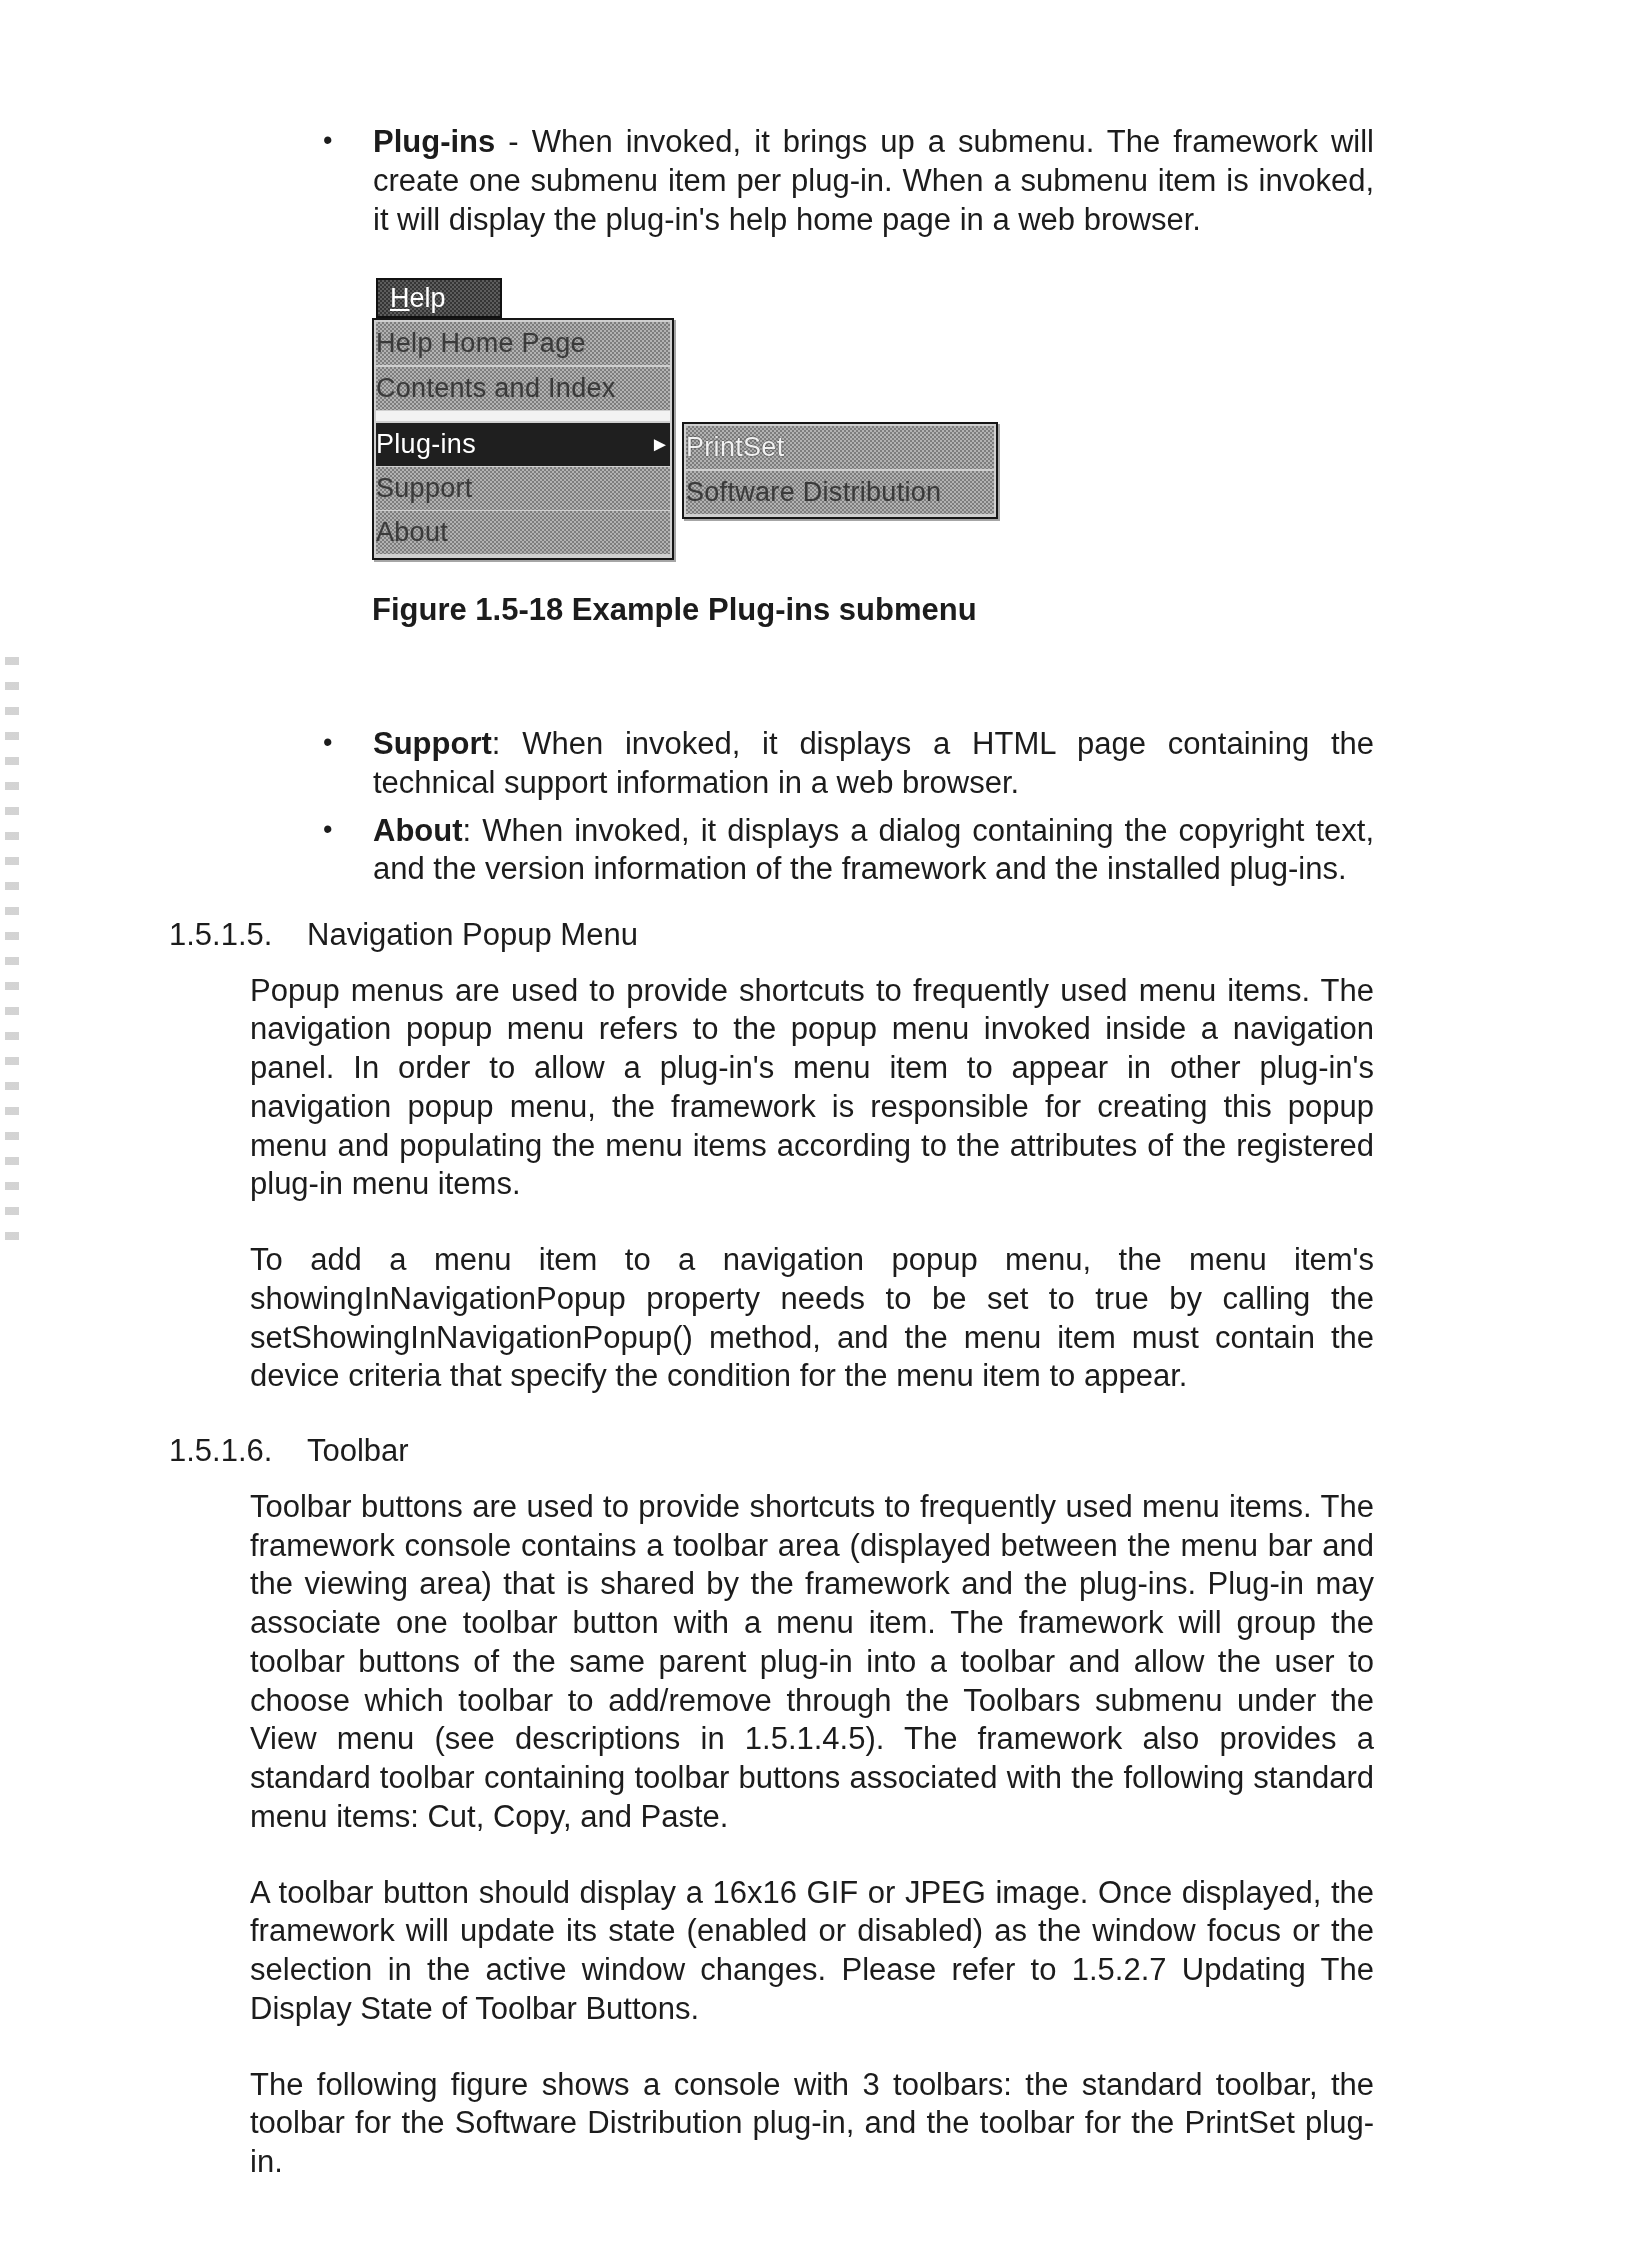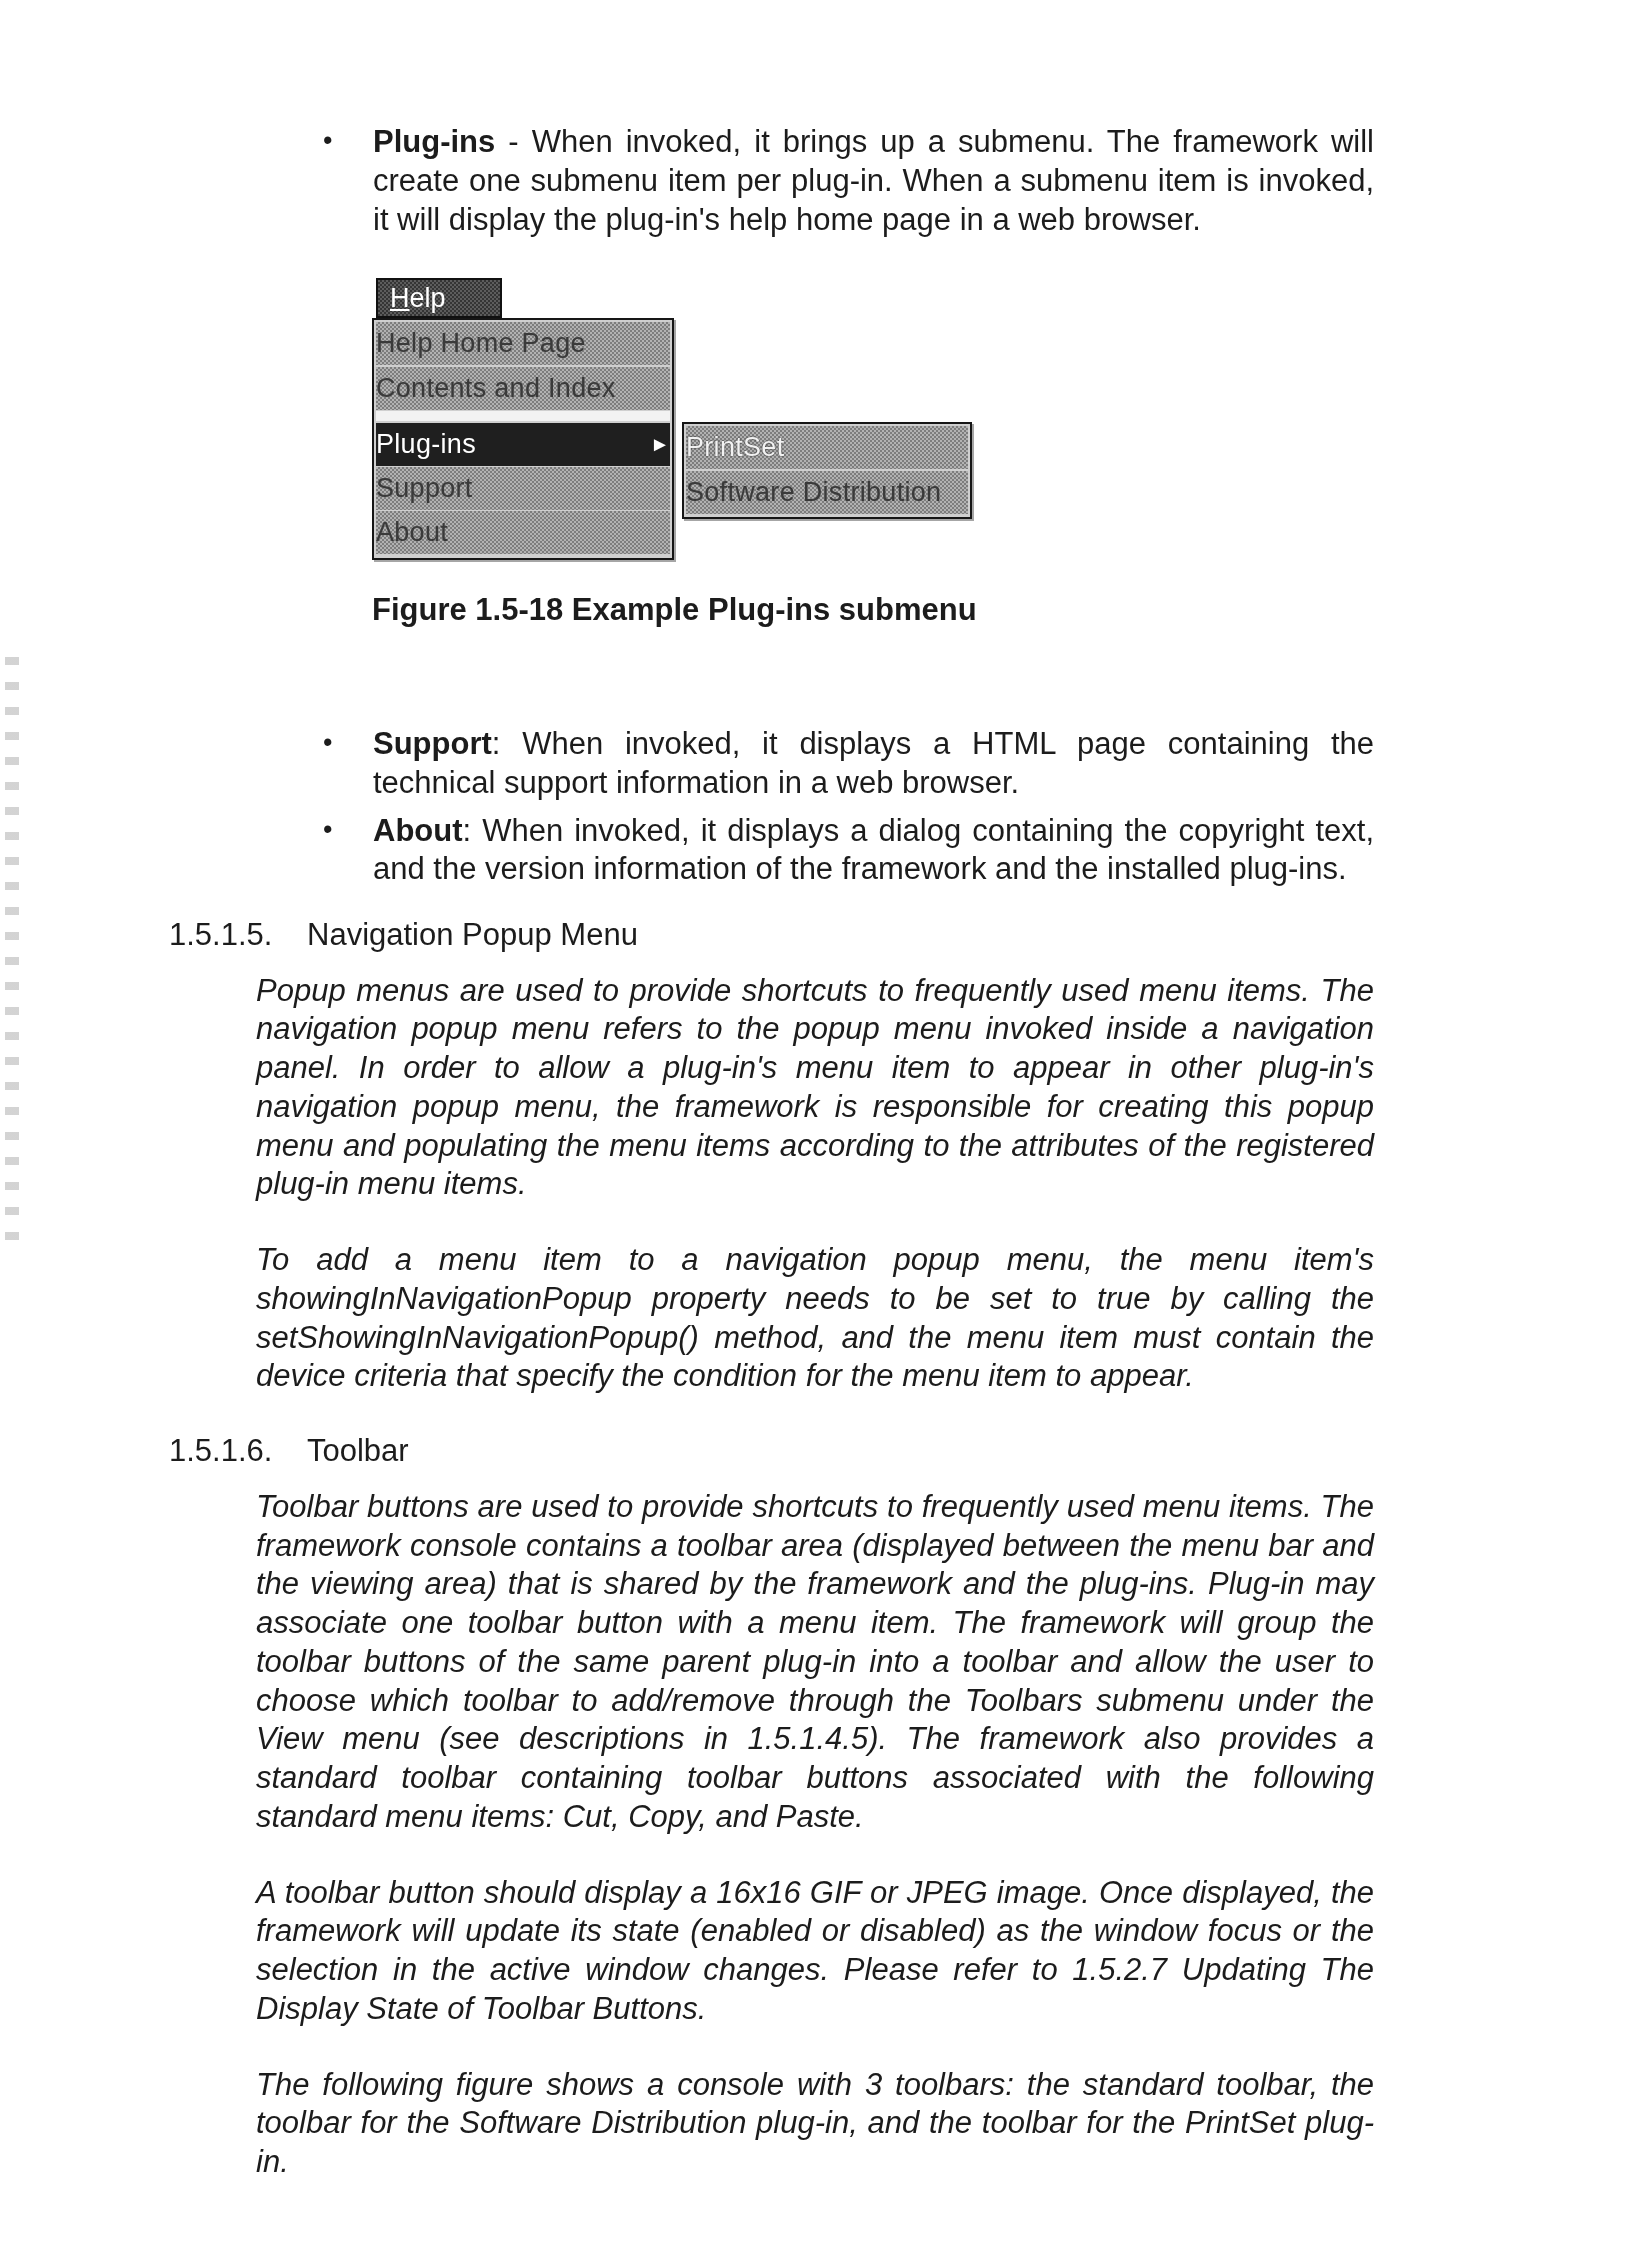--- a/index.html
+++ b/index.html
@@ -56,36 +56,36 @@
     letter-spacing:0.3px;
   }
   .menu-item.muted{ color:#3a3a3a; text-shadow:0 0 1.3px #8a8a8a; }
   .menu-sep{ height:10.6px; background:#f2f2f2; margin:1.3px 0; }
   .menu-item.selected{
     background:#1f1f1f; background-image:none; color:#fff;
     justify-content:space-between;
   }
   .submenu-arrow{ font-size:20px; color:#fff; }
   .submenu{
-    position:absolute; left:310px; top:144px; width:290px;
+    position:absolute; left:310px; top:144px; width:316px;
     border:2.7px solid #161616; box-sizing:border-box;
     background:#cfcfcf; padding:2px;
     box-shadow:2px 2px 0 rgba(0,0,0,.35);
   }
   .submenu .menu-item.hilite{ color:#f2f2f2; text-shadow:0 0 2px #222; }
 
   .figure-caption{ font-weight:bold; font-size:31px; margin-top:22.6px; margin-bottom:97px; }
 
   
   .section-head{
     display:flex; margin-left:-79px; margin-top:28px; margin-bottom:18.6px;
     font-size:31px;
   }
   .section-head .num{ width:138px; flex:0 0 138px; }
-  .para{ margin:0 0 37px 8px;font-style:italic; }
+  .para{ margin:0 0 37px 2px; }
   .para:last-child{ margin-bottom:0; }
 
   
   .margin-marks{
     position:absolute; left:5.3px; top:657px; width:13.3px; height:586px;
     background-image:repeating-linear-gradient(to bottom,
       rgba(40,40,40,.45) 0 8px, transparent 8px 25px);
     opacity:.45;
   }
 </style>

